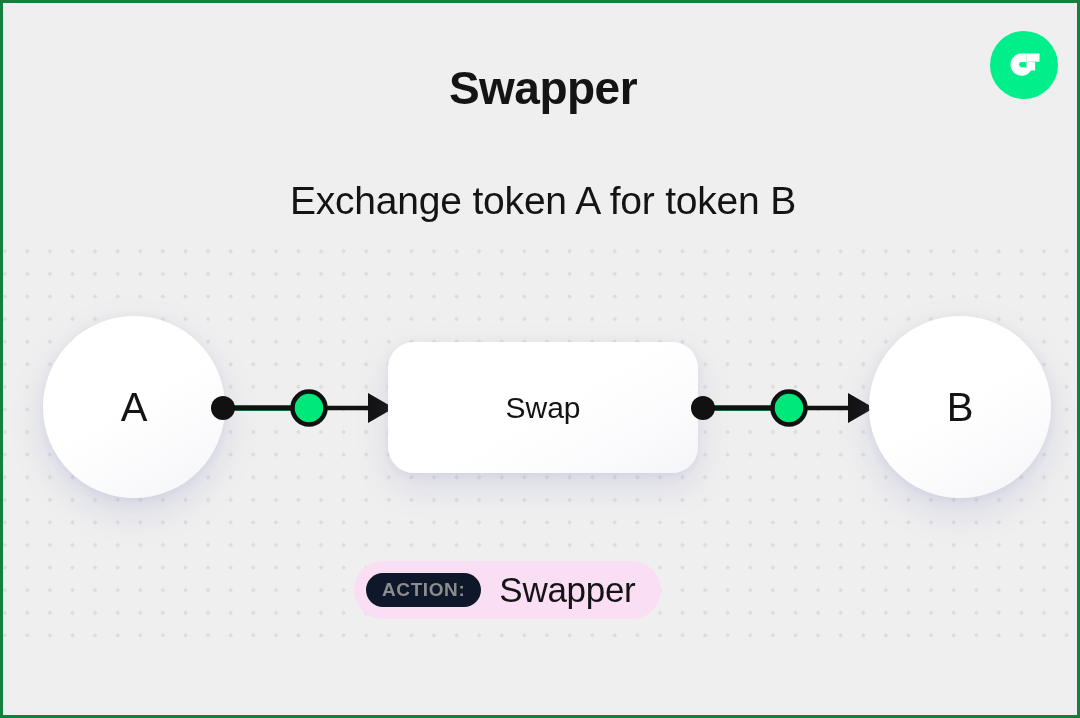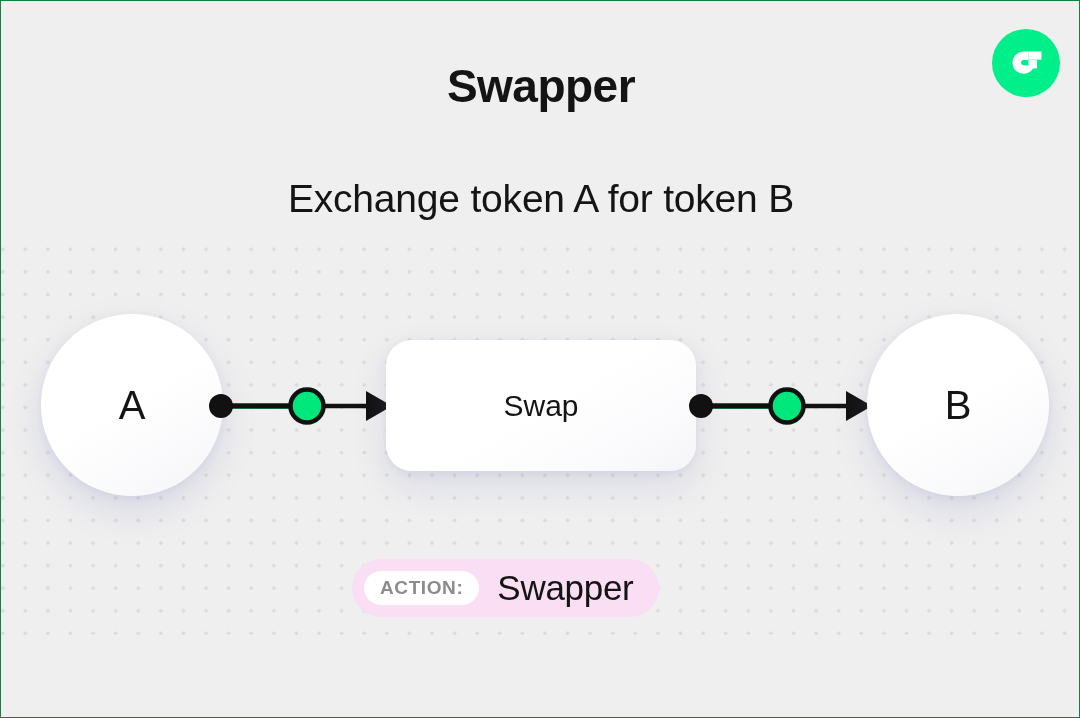--- a/index.html
+++ b/index.html
@@ -15,21 +15,21 @@
   body {
     font-family: "Liberation Sans", sans-serif;
   }
 
   
   .canvas {
     position: relative;
     width: 1080px;
     height: 718px;
     background: #efefef;
-    border: 1px solid #15803d;
+    border: 3px solid #15803d;
     overflow: hidden;
   }
 
   
   .dot-grid {
     position: absolute;
     left: 0;
     top: 234px;
     width: 1080px;
     height: 400px;
@@ -133,21 +133,21 @@
     top: 558px;
     height: 58px;
     padding: 0 26px 0 12px;
     border-radius: 29px;
     background: #fadef4;
     display: flex;
     align-items: center;
     gap: 18px;
   }
   .action-badge__tag {
-    background: #ffffff;
+    background: #0f172a;
     border-radius: 19px;
     padding: 6px 16px;
     font-size: 19px;
     font-weight: 700;
     letter-spacing: 0.6px;
     color: #8c8c8c;
   }
   .action-badge__value {
     font-size: 35px;
     font-weight: 400;

